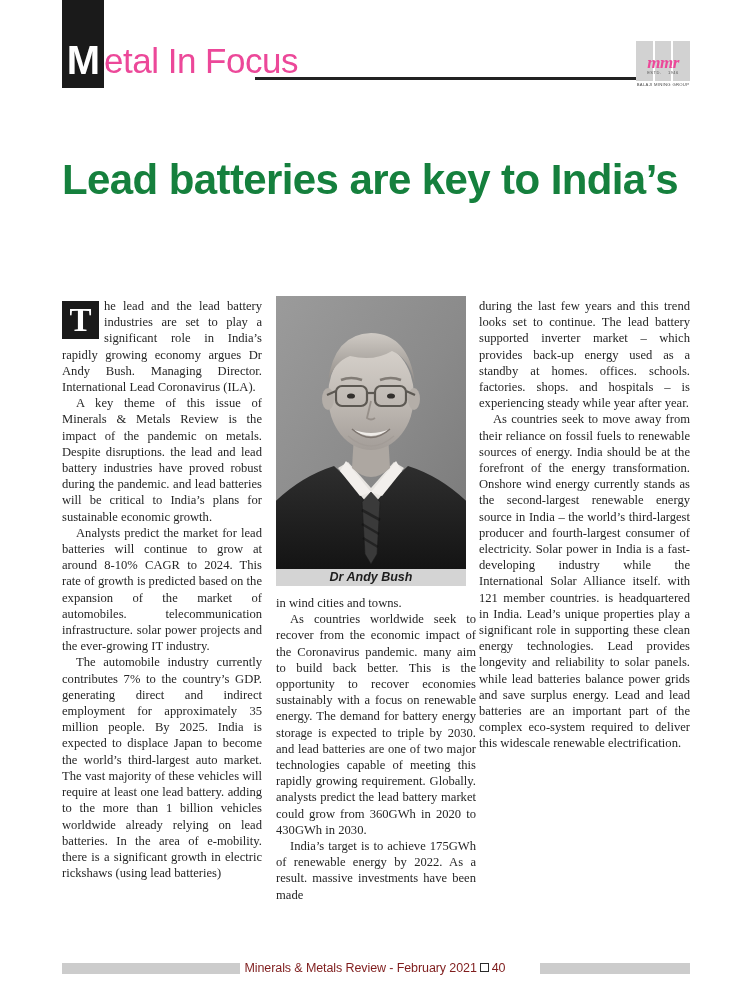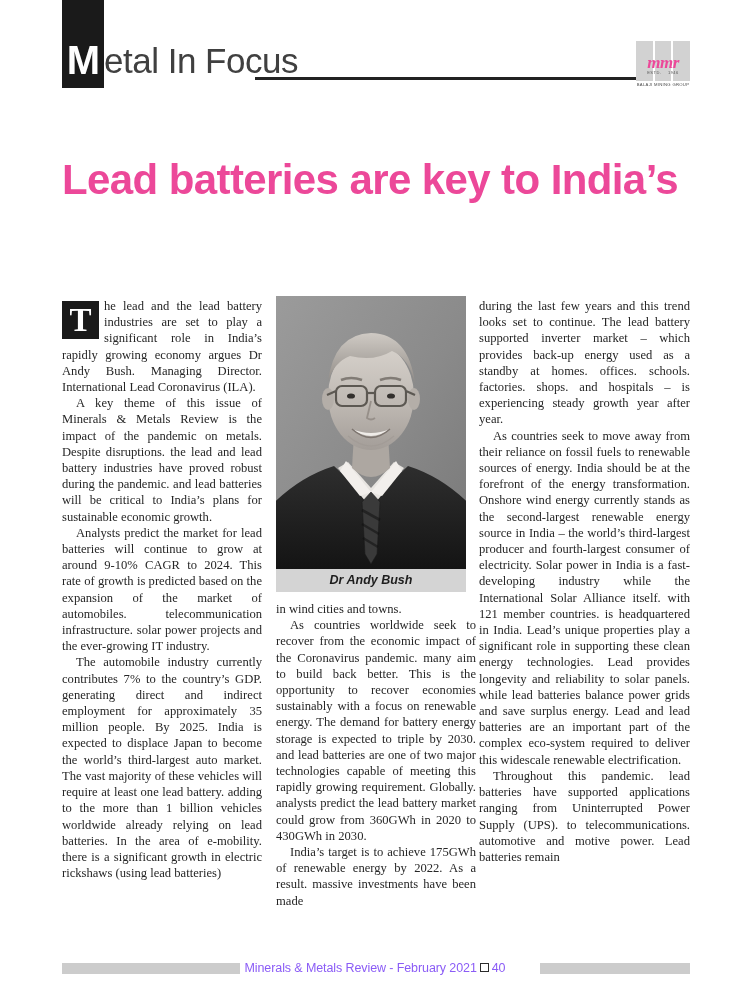--- a/index.html
+++ b/index.html
@@ -44,21 +44,21 @@
     line-height: 40px;
     letter-spacing: -1px;
   }
   .mast-title {
     position: absolute;
     left: 104px;
     top: 40px;
     font-family: "Liberation Sans", sans-serif;
     font-size: 35px;
     line-height: 42px;
-    color: #404040;
+    color: #ec4899;
     letter-spacing: -0.5px;
     white-space: nowrap;
   }
   .mast-rule {
     position: absolute;
     left: 255px;
     top: 77px;
     width: 396px;
     height: 3px;
     background: #222222;
@@ -126,21 +126,21 @@
 
   
   .headline {
     position: absolute;
     left: 62px;
     top: 124px;
     width: 640px;
     font-family: "Liberation Sans", sans-serif;
     font-size: 42px;
     line-height: 55px;
-    color: #ec4899;
+    color: #15803d;
     letter-spacing: -0.6px;
   }
   .headline .hl-line { display: block; }
 
   
   .cols {
     position: absolute;
     left: 62px;
     top: 298px;
     width: 628px;
@@ -189,21 +189,21 @@
   .photo {
     position: relative;
     width: 190px;
     height: 273px;
     background: #8e8e8e;
     overflow: hidden;
   }
   .photo svg { display: block; }
   .caption {
     width: 190px;
-    height: 23px;
+    height: 17px;
     background: #d4d4d4;
     box-sizing: border-box;
     display: flex;
     align-items: center;
     justify-content: center;
     font-family: "Liberation Sans", sans-serif;
     font-weight: bold;
     font-style: italic;
     font-size: 12.5px;
     color: #1d1d1d;
@@ -227,21 +227,21 @@
   .foot-bar-right { left: 540px; width: 150px; }
   .foot-text {
     position: absolute;
     left: 0;
     top: 0;
     width: 750px;
     text-align: center;
     font-family: "Liberation Sans", sans-serif;
     font-size: 12.5px;
     line-height: 21px;
-    color: #8b5cf6;
+    color: #7f1d1d;
     letter-spacing: -0.1px;
   }
   .foot-sq {
     display: inline-block;
     width: 7px;
     height: 7px;
     border: 1.6px solid #2b2b2b;
     margin: 0 3px 0 3px;
     vertical-align: 0px;
   }
@@ -276,21 +276,21 @@
     <span class="hl-line">Lead batteries are key to India’s</span>
   </h1>
 
   <div class="cols">
 
     <div class="col col-1">
       <p class="first">
         <span class="dropcap">T</span><span>he lead and the lead battery industries are set to play a significant role in India’s rapidly growing economy argues Dr Andy Bush. Managing Director. International Lead Coronavirus (ILA).</span>
       </p>
       <p>A key theme of this issue of Minerals &amp; Metals Review is the impact of the pandemic on metals. Despite disruptions. the lead and lead battery industries have proved robust during the pandemic. and lead batteries will be critical to India’s plans for sustainable economic growth.</p>
-      <p>Analysts predict the market for lead batteries will continue to grow at around 9-10% CAGR to 2024. This rate of growth is predicted based on the expansion of the market of automobiles. telecommunication infrastructure. solar power projects and the ever-growing IT industry.</p>
+      <p>Analysts predict the market for lead batteries will continue to grow at around 8-10% CAGR to 2024. This rate of growth is predicted based on the expansion of the market of automobiles. telecommunication infrastructure. solar power projects and the ever-growing IT industry.</p>
       <p>The automobile industry currently contributes 7% to the country’s GDP. generating direct and indirect employment for approximately 35 million people. By 2025. India is expected to displace Japan to become the world’s third-largest auto market. The vast majority of these vehicles will require at least one lead battery. adding to the more than 1 billion vehicles worldwide already relying on lead batteries. In the area of e-mobility. there is a significant growth in electric rickshaws (using lead batteries)</p>
     </div>
 
     <div class="col col-2">
       <div class="photo-wrap">
         <div class="photo">
           <svg width="190" height="273" viewBox="0 0 190 273">
             <defs>
               <linearGradient id="bgg" x1="0" y1="0" x2="1" y2="1">
                 <stop offset="0%" stop-color="#9b9b9b"></stop>
@@ -360,23 +360,22 @@
           </svg>
         </div>
         <div class="caption">Dr Andy Bush</div>
       </div>
       <p class="first">in wind cities and towns.</p>
       <p>As countries worldwide seek to recover from the economic impact of the Coronavirus pandemic. many aim to build back better. This is the opportunity to recover economies sustainably with a focus on renewable energy. The demand for battery energy storage is expected to triple by 2030. and lead batteries are one of two major technologies capable of meeting this rapidly growing requirement. Globally. analysts predict the lead battery market could grow from 360GWh in 2020 to 430GWh in 2030.</p>
       <p>India’s target is to achieve 175GWh of renewable energy by 2022. As a result. massive investments have been made</p>
     </div>
 
     <div class="col col-3">
-      <p class="first">during the last few years and this trend looks set to continue. The lead battery supported inverter market – which provides back-up energy used as a standby at homes. offices. schools. factories. shops. and hospitals – is experiencing steady growth year after year.</p>
+      <p class="first">during the last few years and this trend looks set to continue. The lead battery supported inverter market – which provides back-up energy used as a standby at homes. offices. schools. factories. shops. and hospitals – is experiencing steady while year after year.</p>
       <p>As countries seek to move away from their reliance on fossil fuels to renewable sources of energy. India should be at the forefront of the energy transformation. Onshore wind energy currently stands as the second-largest renewable energy source in India – the world’s third-largest producer and fourth-largest consumer of electricity. Solar power in India is a fast-developing industry while the International Solar Alliance itself. with 121 member countries. is headquartered in India. Lead’s unique properties play a significant role in supporting these clean energy technologies. Lead provides longevity and reliability to solar panels. while lead batteries balance power grids and save surplus energy. Lead and lead batteries are an important part of the complex eco-system required to deliver this widescale renewable electrification.</p>
-      <p>Throughout this pandemic. lead batteries have supported applications ranging from Uninterrupted Power Supply (UPS). to telecommunications. automotive and motive power. Lead batteries remain</p>
     </div>
   </div>
 
   <div class="footer">
     <div class="foot-bar foot-bar-left"></div>
     <div class="foot-bar foot-bar-right"></div>
     <div class="foot-text">
       <span>Minerals &amp; Metals Review - February 2021</span><span class="foot-sq"></span><span>40</span>
     </div>
   </div>

